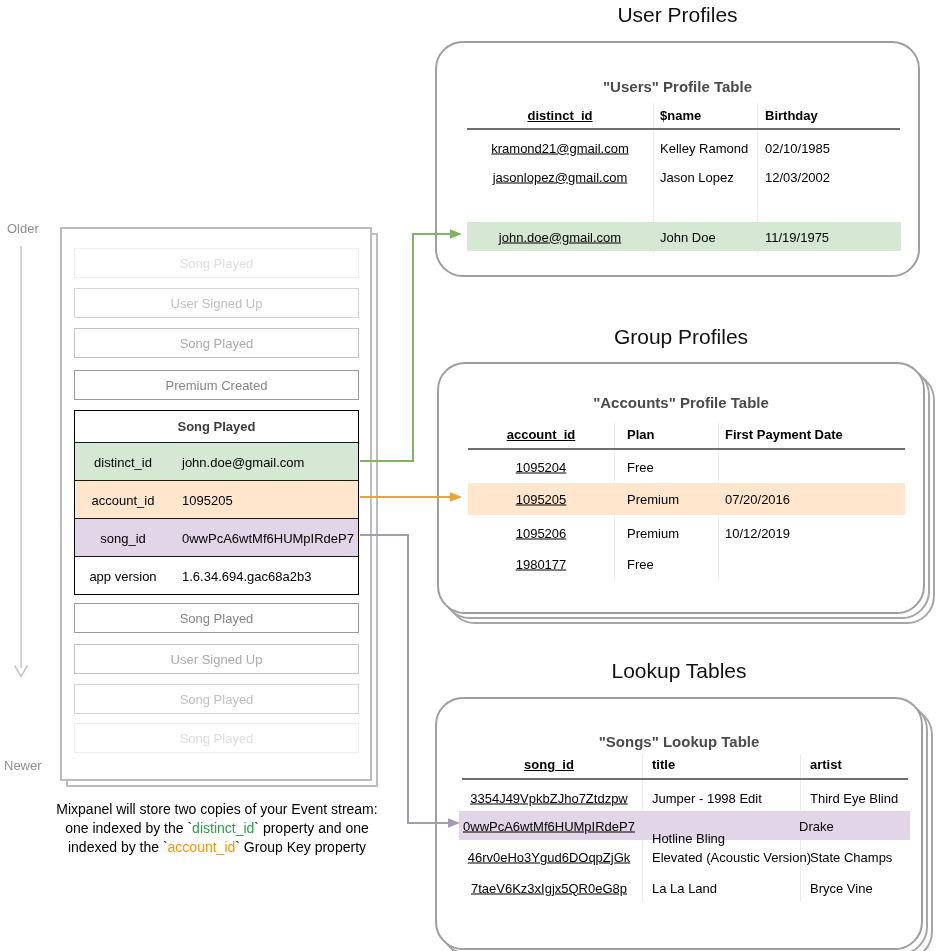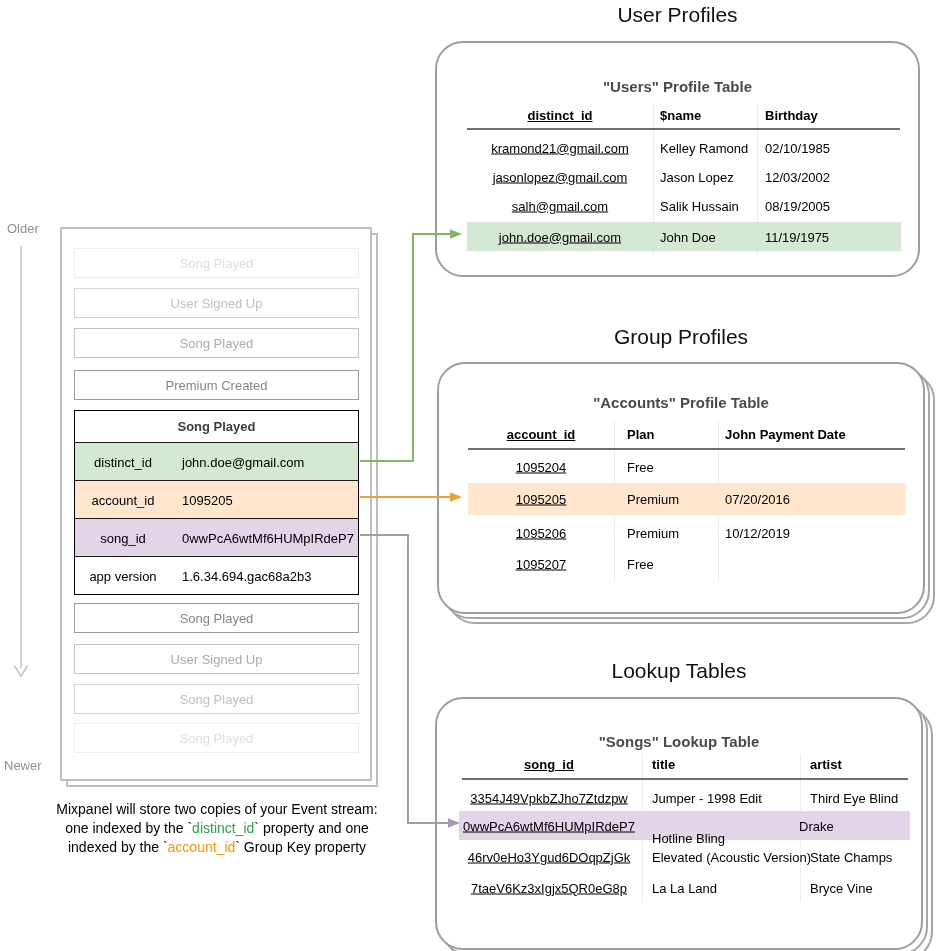--- a/index.html
+++ b/index.html
@@ -109,41 +109,36 @@
     <div class="trow" style="top:90px; height:29px;">
       <span class="ckey" style="left:30px; width:186px;">kramond21@gmail.com</span>
       <span class="cell" style="left:223px;">Kelley Ramond</span>
       <span class="cell" style="left:328px;">02/10/1985</span>
     </div>
     <div class="trow" style="top:119px; height:29px;padding-left:48px;">
       <span class="ckey" style="left:30px; width:186px;">jasonlopez@gmail.com</span>
       <span class="cell" style="left:223px;">Jason Lopez</span>
       <span class="cell" style="left:328px;">12/03/2002</span>
     </div>
-    <div class="trow" style="top:148px; height:29px;">
-      <span class="ckey" style="left:30px; width:186px;">salh@gmail.com</span>
-      <span class="cell" style="left:223px;">Salik Hussain</span>
-      <span class="cell" style="left:328px;">08/19/2005</span>
-    </div>
     <div class="trow" style="top:179px; height:29px;">
       <span class="ckey" style="left:30px; width:186px;">john.doe@gmail.com</span>
       <span class="cell" style="left:223px;">John Doe</span>
       <span class="cell" style="left:328px;">11/19/1975</span>
     </div>
   </div>
 
   <div class="sec-title" style="left:437px; top:325px; width:488px;">Group Profiles</div>
 
   <div class="stack" style="left:447px; top:372px; width:488px; height:252px;"></div>
   <div class="stack" style="left:442px; top:367px; width:488px; height:252px;"></div>
   <div class="card" style="left:437px; top:362px; width:488px; height:252px;">
     <div class="card-title" style="top:30px;">"Accounts" Profile Table</div>
     <div class="th key" style="left:29px; top:63px; width:146px;">account_id</div>
     <div class="th" style="left:188px; top:63px;">Plan</div>
-    <div class="th" style="left:286px; top:63px;">John Payment Date</div>
+    <div class="th" style="left:286px; top:63px;">First Payment Date</div>
     <div class="hdr-line" style="left:29px; top:84px; width:437px;"></div>
     <div class="col-sep" style="left:175px; top:58px; height:160px;"></div>
     <div class="col-sep" style="left:279px; top:58px; height:160px;"></div>
     <div class="band bg-orange" style="left:29px; top:119px; width:437px; height:32px;"></div>
 
     <div class="trow" style="top:87px; height:32px;">
       <span class="ckey" style="left:29px; width:146px;">1095204</span>
       <span class="cell" style="left:188px;">Free</span>
       <span class="cell" style="left:286px;"></span>
     </div>
@@ -151,21 +146,21 @@
       <span class="ckey" style="left:29px; width:146px;">1095205</span>
       <span class="cell" style="left:188px;">Premium</span>
       <span class="cell" style="left:286px;">07/20/2016</span>
     </div>
     <div class="trow" style="top:153px; height:32px;">
       <span class="ckey" style="left:29px; width:146px;">1095206</span>
       <span class="cell" style="left:188px;">Premium</span>
       <span class="cell" style="left:286px;">10/12/2019</span>
     </div>
     <div class="trow" style="top:184px; height:32px;">
-      <span class="ckey" style="left:29px; width:146px;">1095207</span>
+      <span class="ckey" style="left:29px; width:146px;">1980177</span>
       <span class="cell" style="left:188px;">Free</span>
       <span class="cell" style="left:286px;"></span>
     </div>
   </div>
 
   <div class="sec-title" style="left:435px; top:659px; width:488px;">Lookup Tables</div>
 
   <div class="stack" style="left:445px; top:707px; width:488px; height:253px;"></div>
   <div class="stack" style="left:440px; top:702px; width:488px; height:253px;"></div>
   <div class="card" style="left:435px; top:697px; width:488px; height:253px;">

